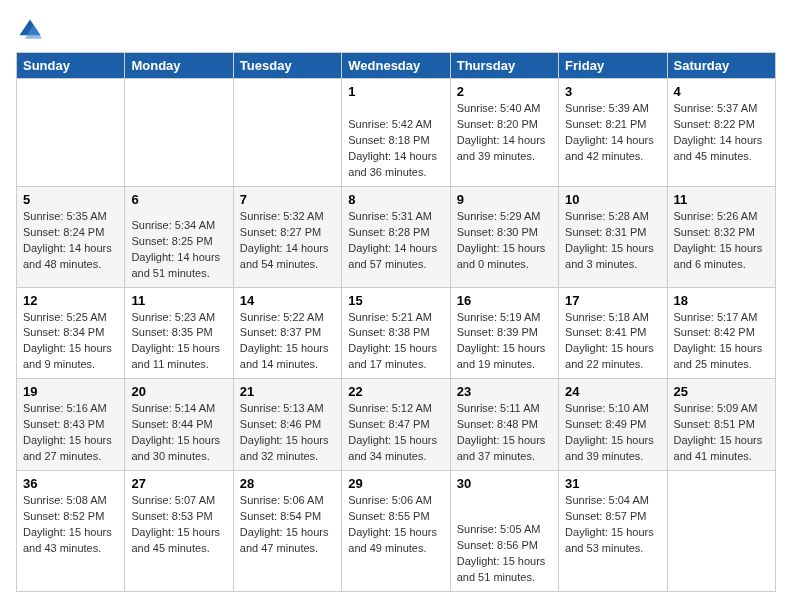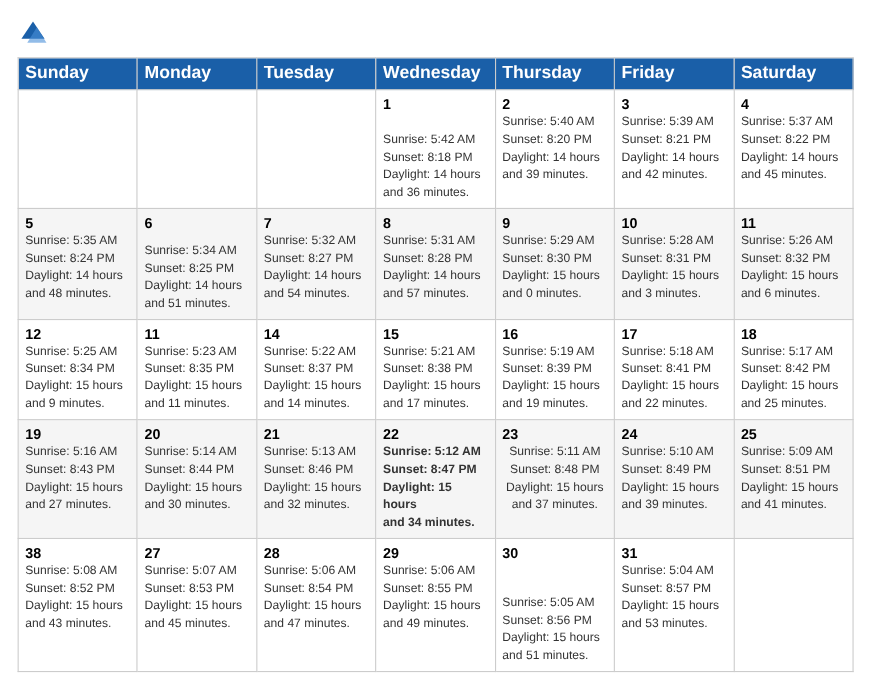--- a/index.html
+++ b/index.html
@@ -55,21 +55,21 @@
     .calendar {
       width: 100%;
       border-collapse: collapse;
       table-layout: fixed;
     }
     .calendar th {
       background: #1a5fa8;
       color: #fff;
       text-align: left;
       padding: 5px 6px;
-      font-size: 16px;
+      font-size: 13px;
       border: 1px solid #ccc;
     }
     .calendar td {
       vertical-align: top;
       padding: 5px 6px;
       border: 1px solid #ccc;
       font-size: 11px;
       height: 85px;
       background: #fff;
     }
@@ -275,28 +275,28 @@
         </td>
         <td>
           <span class="day-num">21</span>
           <div class="day-info" style="white-space: pre-line;">Sunrise: 5:13 AM
 Sunset: 8:46 PM
 Daylight: 15 hours
 and 32 minutes.</div>
         </td>
         <td>
           <span class="day-num">22</span>
-          <div class="day-info" style="white-space: pre-line; font-weight: bold;">Sunrise: 5:12 AM
+          <div class="day-info" style="white-space: pre-line;">Sunrise: 5:12 AM
 Sunset: 8:47 PM
 Daylight: 15 hours
 and 34 minutes.</div>
         </td>
         <td>
           <span class="day-num">23</span>
-          <div class="day-info" style="white-space: pre-line; text-align: center;">Sunrise: 5:11 AM
+          <div class="day-info" style="white-space: pre-line;">Sunrise: 5:11 AM
 Sunset: 8:48 PM
 Daylight: 15 hours
 and 37 minutes.</div>
         </td>
         <td>
           <span class="day-num">24</span>
           <div class="day-info" style="white-space: pre-line;">Sunrise: 5:10 AM
 Sunset: 8:49 PM
 Daylight: 15 hours
 and 39 minutes.</div>
@@ -304,21 +304,21 @@
         <td>
           <span class="day-num">25</span>
           <div class="day-info" style="white-space: pre-line;">Sunrise: 5:09 AM
 Sunset: 8:51 PM
 Daylight: 15 hours
 and 41 minutes.</div>
         </td>
       </tr>
       <tr>
         <td>
-          <span class="day-num">38</span>
+          <span class="day-num">36</span>
           <div class="day-info" style="white-space: pre-line;">Sunrise: 5:08 AM
 Sunset: 8:52 PM
 Daylight: 15 hours
 and 43 minutes.</div>
         </td>
         <td>
           <span class="day-num">27</span>
           <div class="day-info" style="white-space: pre-line;">Sunrise: 5:07 AM
 Sunset: 8:53 PM
 Daylight: 15 hours

